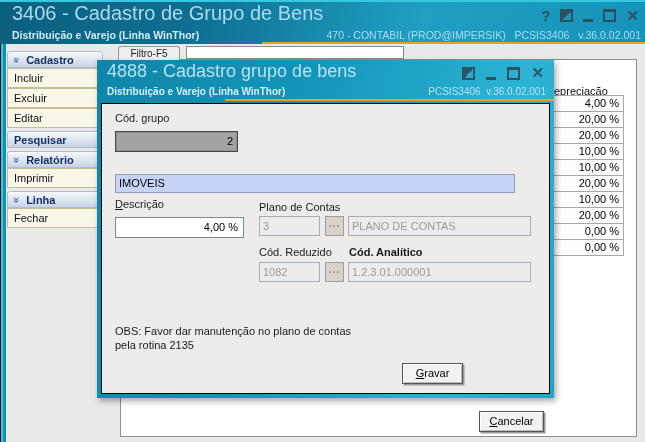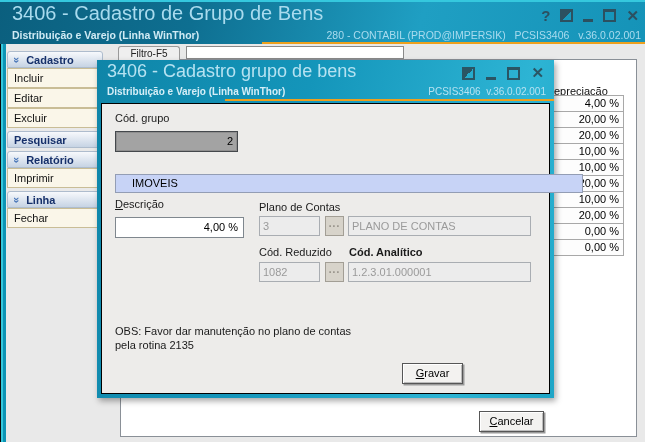--- a/index.html
+++ b/index.html
@@ -62,22 +62,22 @@
   .dlg-icons .icon-min { border-color:#2a5564; }
   .dlg-icons .icon-close { color:#2a5564; }
 
   .modal-body { position:absolute; left:4px; top:43px; right:4px; bottom:4px; background:#edecea;
     border:1px solid #000; }
   .fld-label { position:absolute; font-size:11px; color:#1a1a1a; white-space:nowrap; }
   .inp { position:absolute; font-size:11px; color:#000; }
   .inp-codgrupo { left:13px; top:27px; width:123px; height:21px; background:#a3a3a3;
     border:1px solid #44484c; box-shadow:inset 0 0 0 1px #8f8f8f; text-align:right;
     padding-right:4px; line-height:19px; }
-  .inp-descricao { left:13px; top:70px; width:468px; height:19px; background:#c7d3f6;
-    border:1px solid #939db4; padding-left:16px; line-height:17px; }
+  .inp-descricao { left:13px; top:70px; width:400px; height:19px; background:#c7d3f6;
+    border:1px solid #939db4; padding-left:3px; line-height:17px; }
   .inp-taxa { left:13px; top:113px; width:129px; height:21px; background:#fff;
     border:1px solid #7f878e; text-align:right; padding-right:5px; line-height:19px; }
   .inp-dis { background:#ececec; border:1px solid #a9adb2; color:#9a9a9a; padding-left:3px; line-height:18px; height:20px; }
   .btn-browse { position:absolute; width:19px; height:20px; background:#d7d3ca; border:1px solid #a29e95;
     color:#918d84; font-size:10px; font-weight:bold; text-align:center; line-height:14px; letter-spacing:1px; }
   .obs { position:absolute; left:13px; font-size:11px; color:#1a1a1a; white-space:nowrap; }
   .btn { position:absolute; top:259px; height:21px; background:#f3f2f0; border:1px solid #565656;
     box-shadow:inset 1px 1px 0 #fff, inset -1px -1px 0 #bcbcbc, 1.5px 1.5px 0 #9a9a9a;
     font-size:11px; color:#000; text-align:center; line-height:19px; }
   .btn-save { left:300px; width:61px; }
@@ -86,45 +86,45 @@
 </style>
 </head>
 <body>
 
 <div class="window">
   <div class="left-frame"></div>
 
   <div class="titlebar">
     <div class="main-title">3406 - Cadastro de Grupo de Bens</div>
     <div class="main-subtitle">Distribuição e Varejo (Linha WinThor)</div>
-    <div class="main-status">280 - CONTABIL (PROD@IMPERSIK)   PCSIS3406   v.36.0.02.001</div>
+    <div class="main-status">470 - CONTABIL (PROD@IMPERSIK)   PCSIS3406   v.36.0.02.001</div>
     <div class="orange-line"></div>
     <div class="tb-icons">
       <span class="icon-help">?</span>
       <span class="icon-contrast"></span>
       <span class="icon-min"></span>
       <span class="icon-max"></span>
       <span class="icon-close">✕</span>
     </div>
   </div>
   <div class="top-strip"></div>
 
   <div class="sidebar">
       <div class="sb-header">
         <span class="chev">»</span>
         <span>Cadastro</span>
       </div>
       <div class="sb-item">
         <span>Incluir</span>
       </div>
       <div class="sb-item">
+        <span>Excluir</span>
+      </div>
+      <div class="sb-item">
         <span>Editar</span>
-      </div>
-      <div class="sb-item">
-        <span>Excluir</span>
       </div>
       <div class="sb-header">
         <span>Pesquisar</span>
       </div>
       <div class="sb-header">
         <span class="chev">»</span>
         <span>Relatório</span>
       </div>
       <div class="sb-item">
         <span>Imprimir</span>
@@ -151,21 +151,21 @@
         <div class="gcell">10,00 %</div>
         <div class="gcell">20,00 %</div>
         <div class="gcell">10,00 %</div>
         <div class="gcell">20,00 %</div>
         <div class="gcell">0,00 %</div>
         <div class="gcell">0,00 %</div>
       </div>
   </div>
 
   <div class="modal">
-    <div class="dlg-title">3406 - Cadastro grupo de bens</div>
+    <div class="dlg-title">4888 - Cadastro grupo de bens</div>
     <div class="dlg-subtitle">Distribuição e Varejo (Linha WinThor)</div>
     <div class="dlg-version">PCSIS3406  v.36.0.02.001</div>
     <div class="dlg-orange"></div>
     <div class="dlg-icons">
       <span class="icon-contrast"></span>
       <span class="icon-min"></span>
       <span class="icon-max"></span>
       <span class="icon-close">✕</span>
     </div>
 

